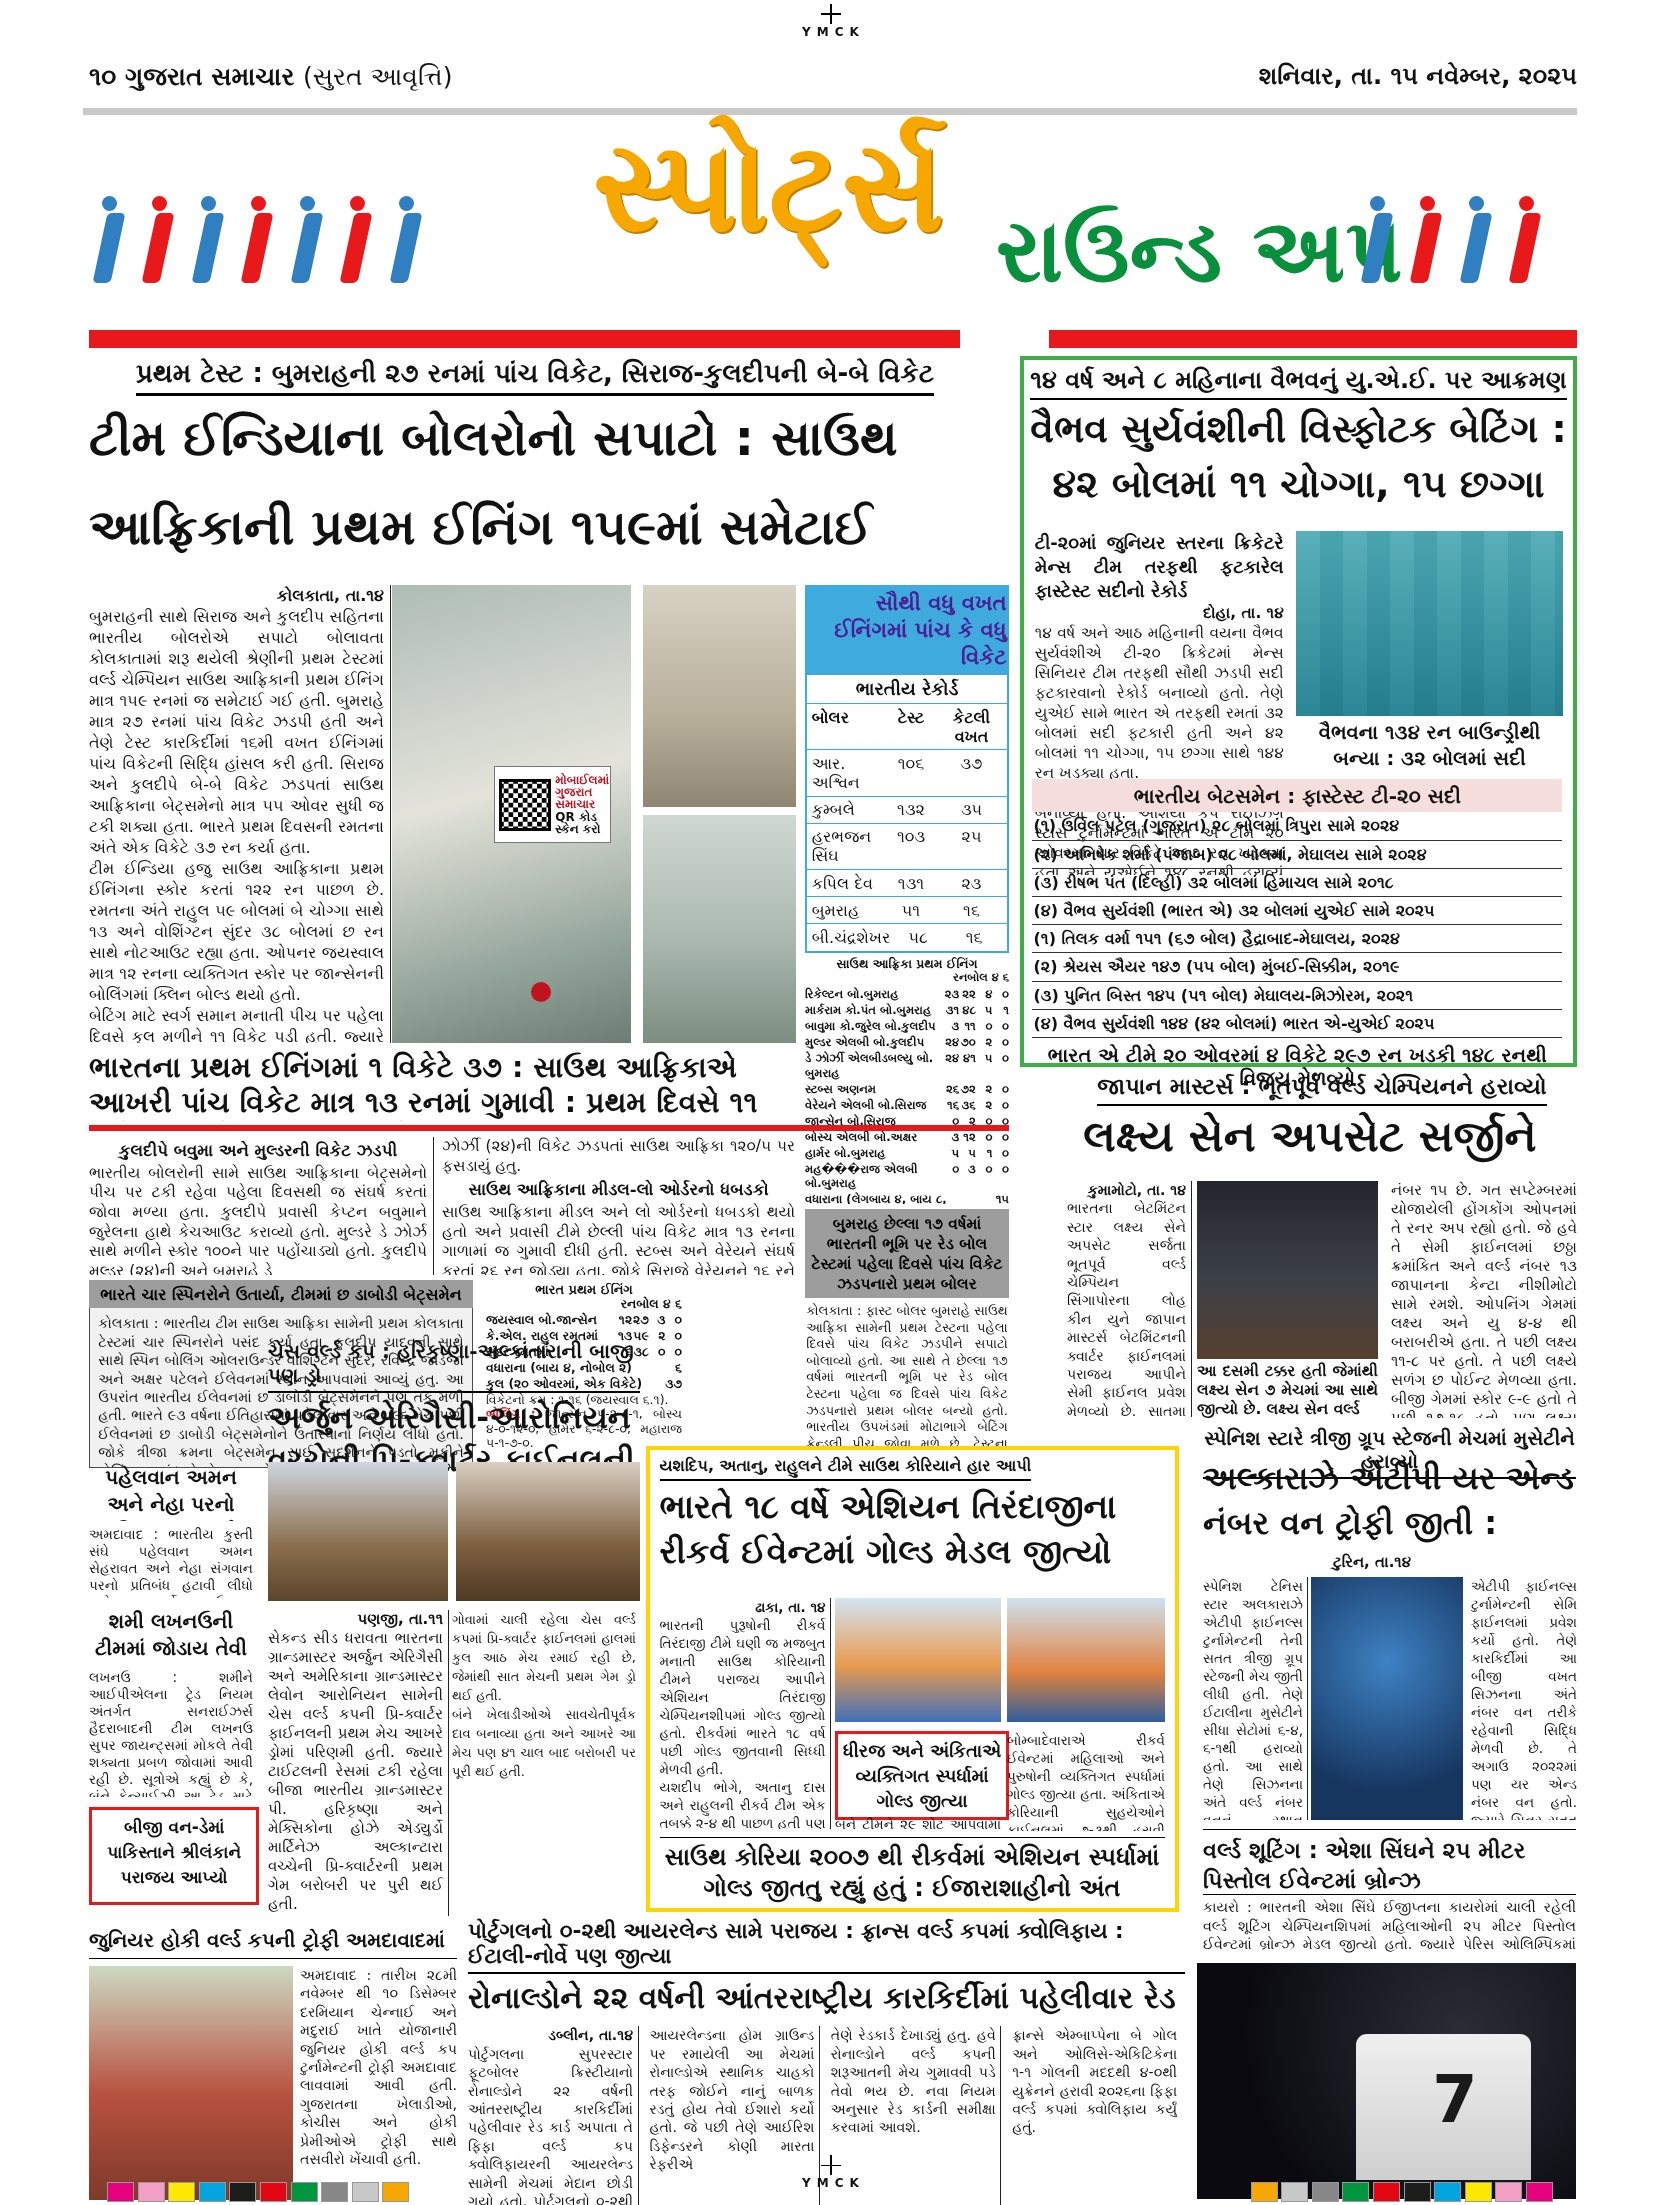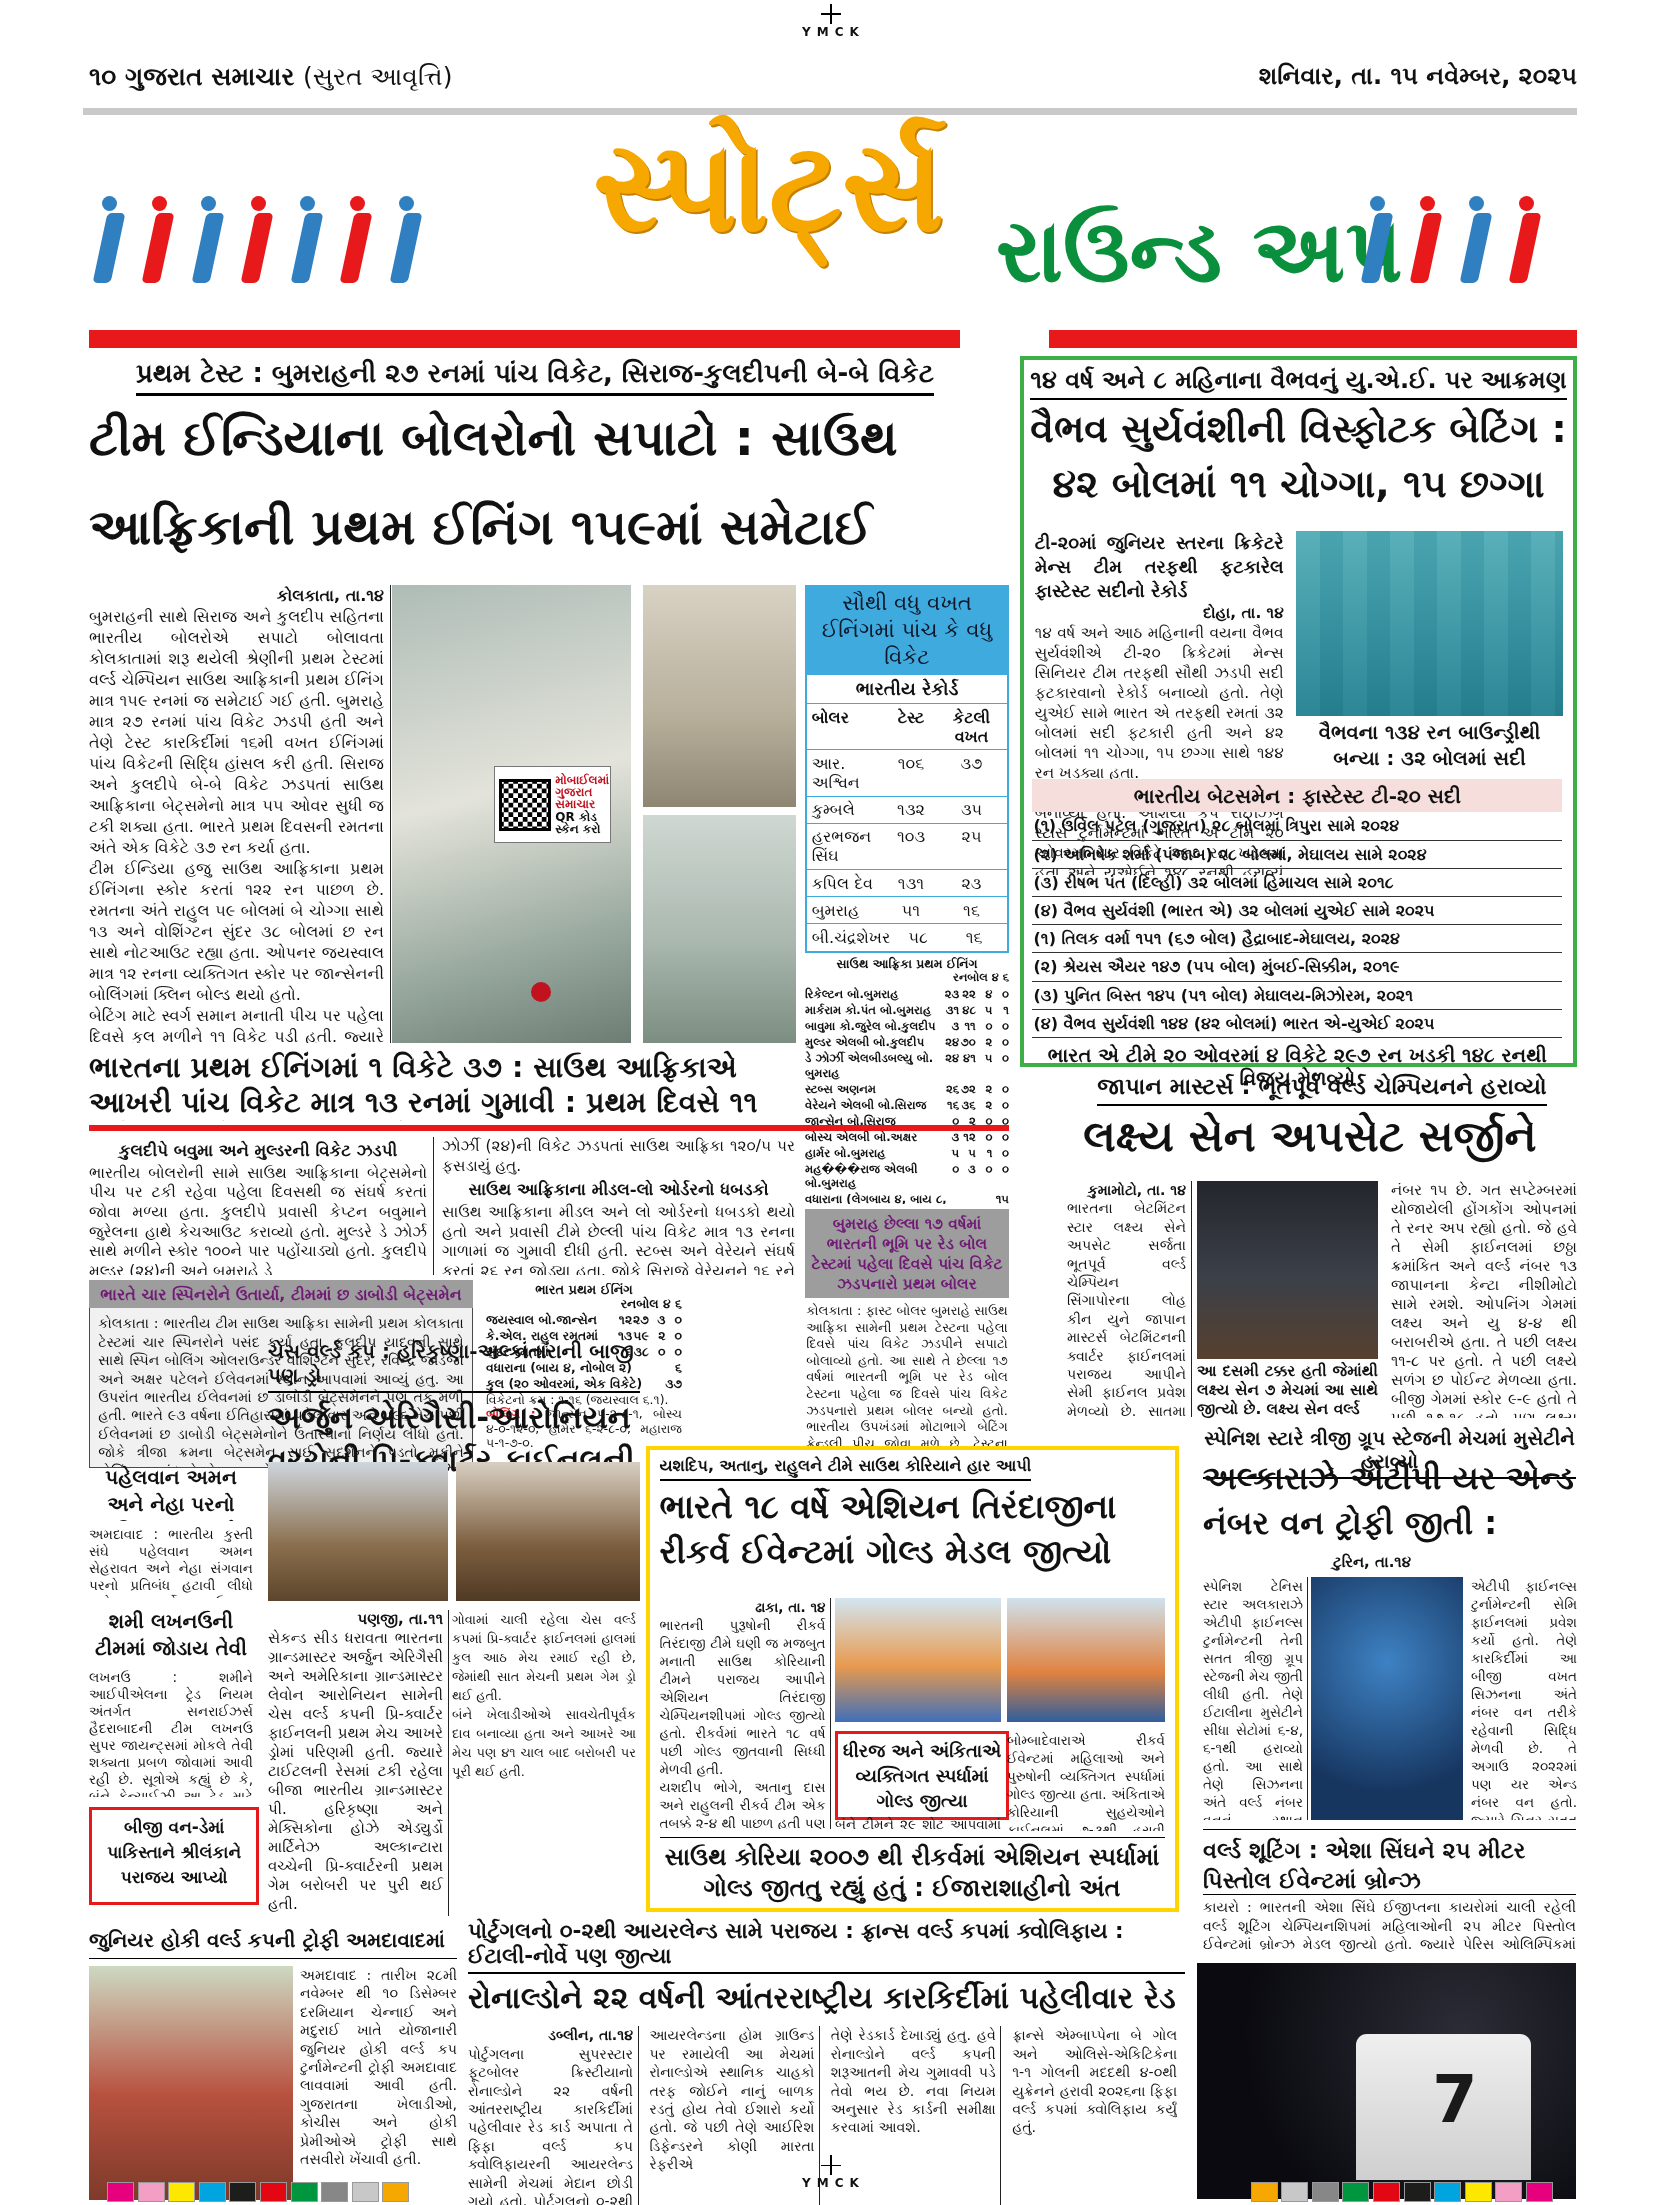--- a/index.html
+++ b/index.html
@@ -34,40 +34,40 @@
   .ph-alcaraz{background:radial-gradient(circle at 50% 35%,#3e82c4,#16355f 75%);}
   .ph-archery1{background:linear-gradient(180deg,#d2e6f2,#e89a4e 55%,#3f6fba);}
   .ph-archery2{background:linear-gradient(180deg,#cfe2ee,#e0823f 60%,#2f5e9e);}
   .ph-chess1{background:linear-gradient(180deg,#cfd6de,#8a6f4e 60%,#5d452c);}
   .ph-chess2{background:linear-gradient(180deg,#d8cfc2,#7d5f3f 60%,#4f3a24);}
   .ph-hockey{background:linear-gradient(180deg,#cdd9c2,#b8513f 55%,#7e3a2a);}
   .ph-ronaldo{background:radial-gradient(circle at 70% 30%,#2c2c36,#0a0a10 70%);}
   .ph-ronaldo .jersey{position:absolute;right:12%;top:30%;width:46%;height:62%;background:linear-gradient(180deg,#efefef,#cfcfcf);border-radius:10.7px 10.7px 0 0;}
   .ph-ronaldo .num{position:absolute;right:26%;top:42%;font-size:65px;font-weight:bold;color:#1a1a1a;}
   
-  .stat-title{background:#3eaadd;color:#0f172a;font-weight:normal;text-align:center;}
+  .stat-title{background:#3eaadd;color:#4c1d95;font-weight:bold;text-align:right;}
   .stat-wrap{border:2.4px solid #3eaadd;background:#fff;}
   .stat-sub{font-weight:bold;text-align:center;border-bottom:1.8px solid #3eaadd;}
   .stat-head{display:flex;font-weight:bold;border-bottom:1.8px solid #3eaadd;}
   .stat-row{display:flex;border-bottom:1.2px solid #3eaadd;}
   .stat-row:last-child{border-bottom:none;}
   .stat-row .c0,.stat-head .h0{flex:1;padding:3.6px 4.7px;}
   .stat-row .c1,.stat-head .h1{width:50px;text-align:center;padding:3.6px 0;}
   .stat-row .c2,.stat-head .h2{width:71px;text-align:center;padding:3.6px 0;}
   
   .sc{font-size:11.6px;line-height:14.2px;}
   .sc-row{display:flex;font-weight:bold;margin:1.8px 0;}
   .sc-row .c0{flex:1;}
   .sc-row .c1{width:20px;text-align:right;}
   .sc-row .c2,.sc-row .c3,.sc-row .c4{width:16.6px;text-align:right;}
   .sc .lbl{color:#e8191b;font-weight:bold;}
   .sc-line{display:flex;font-weight:bold;margin:1.8px 0;}
   .sc-line .t{flex:1;} .sc-line .v{width:36px;text-align:right;}
   
-  .graybox-hd{background:#9d9d9d;color:#701a75;font-weight:bold;text-align:center;padding:4.7px 3.6px;}
+  .graybox-hd{background:#9d9d9d;color:#000000;font-weight:bold;text-align:center;padding:4.7px 3.6px;}
   .graybox-bd{background:#f1f1f1;border:1.8px solid #4a4a4a;border-top:none;padding:6px 8.3px;}
   .graybox2-bd{background:#fff;padding:4.7px 1.2px;}
   
   .rec-title{background:#f6dedc;font-weight:bold;text-align:center;padding:4.7px 2.4px;}
   .rec-list .li-item{border-bottom:1.2px solid #333;padding:4.1px 1.2px;font-weight:bold;}
   .rec-list .li-item:last-child{border-bottom:1.8px solid #333;}
   
   .greenbox{border:4.1px solid #3fae49;background:#fff;}
   .yellowbox{border:4.1px solid #ffd400;background:#fff;}
   .redbox{border:3px solid #e8191b;background:#fff;}

